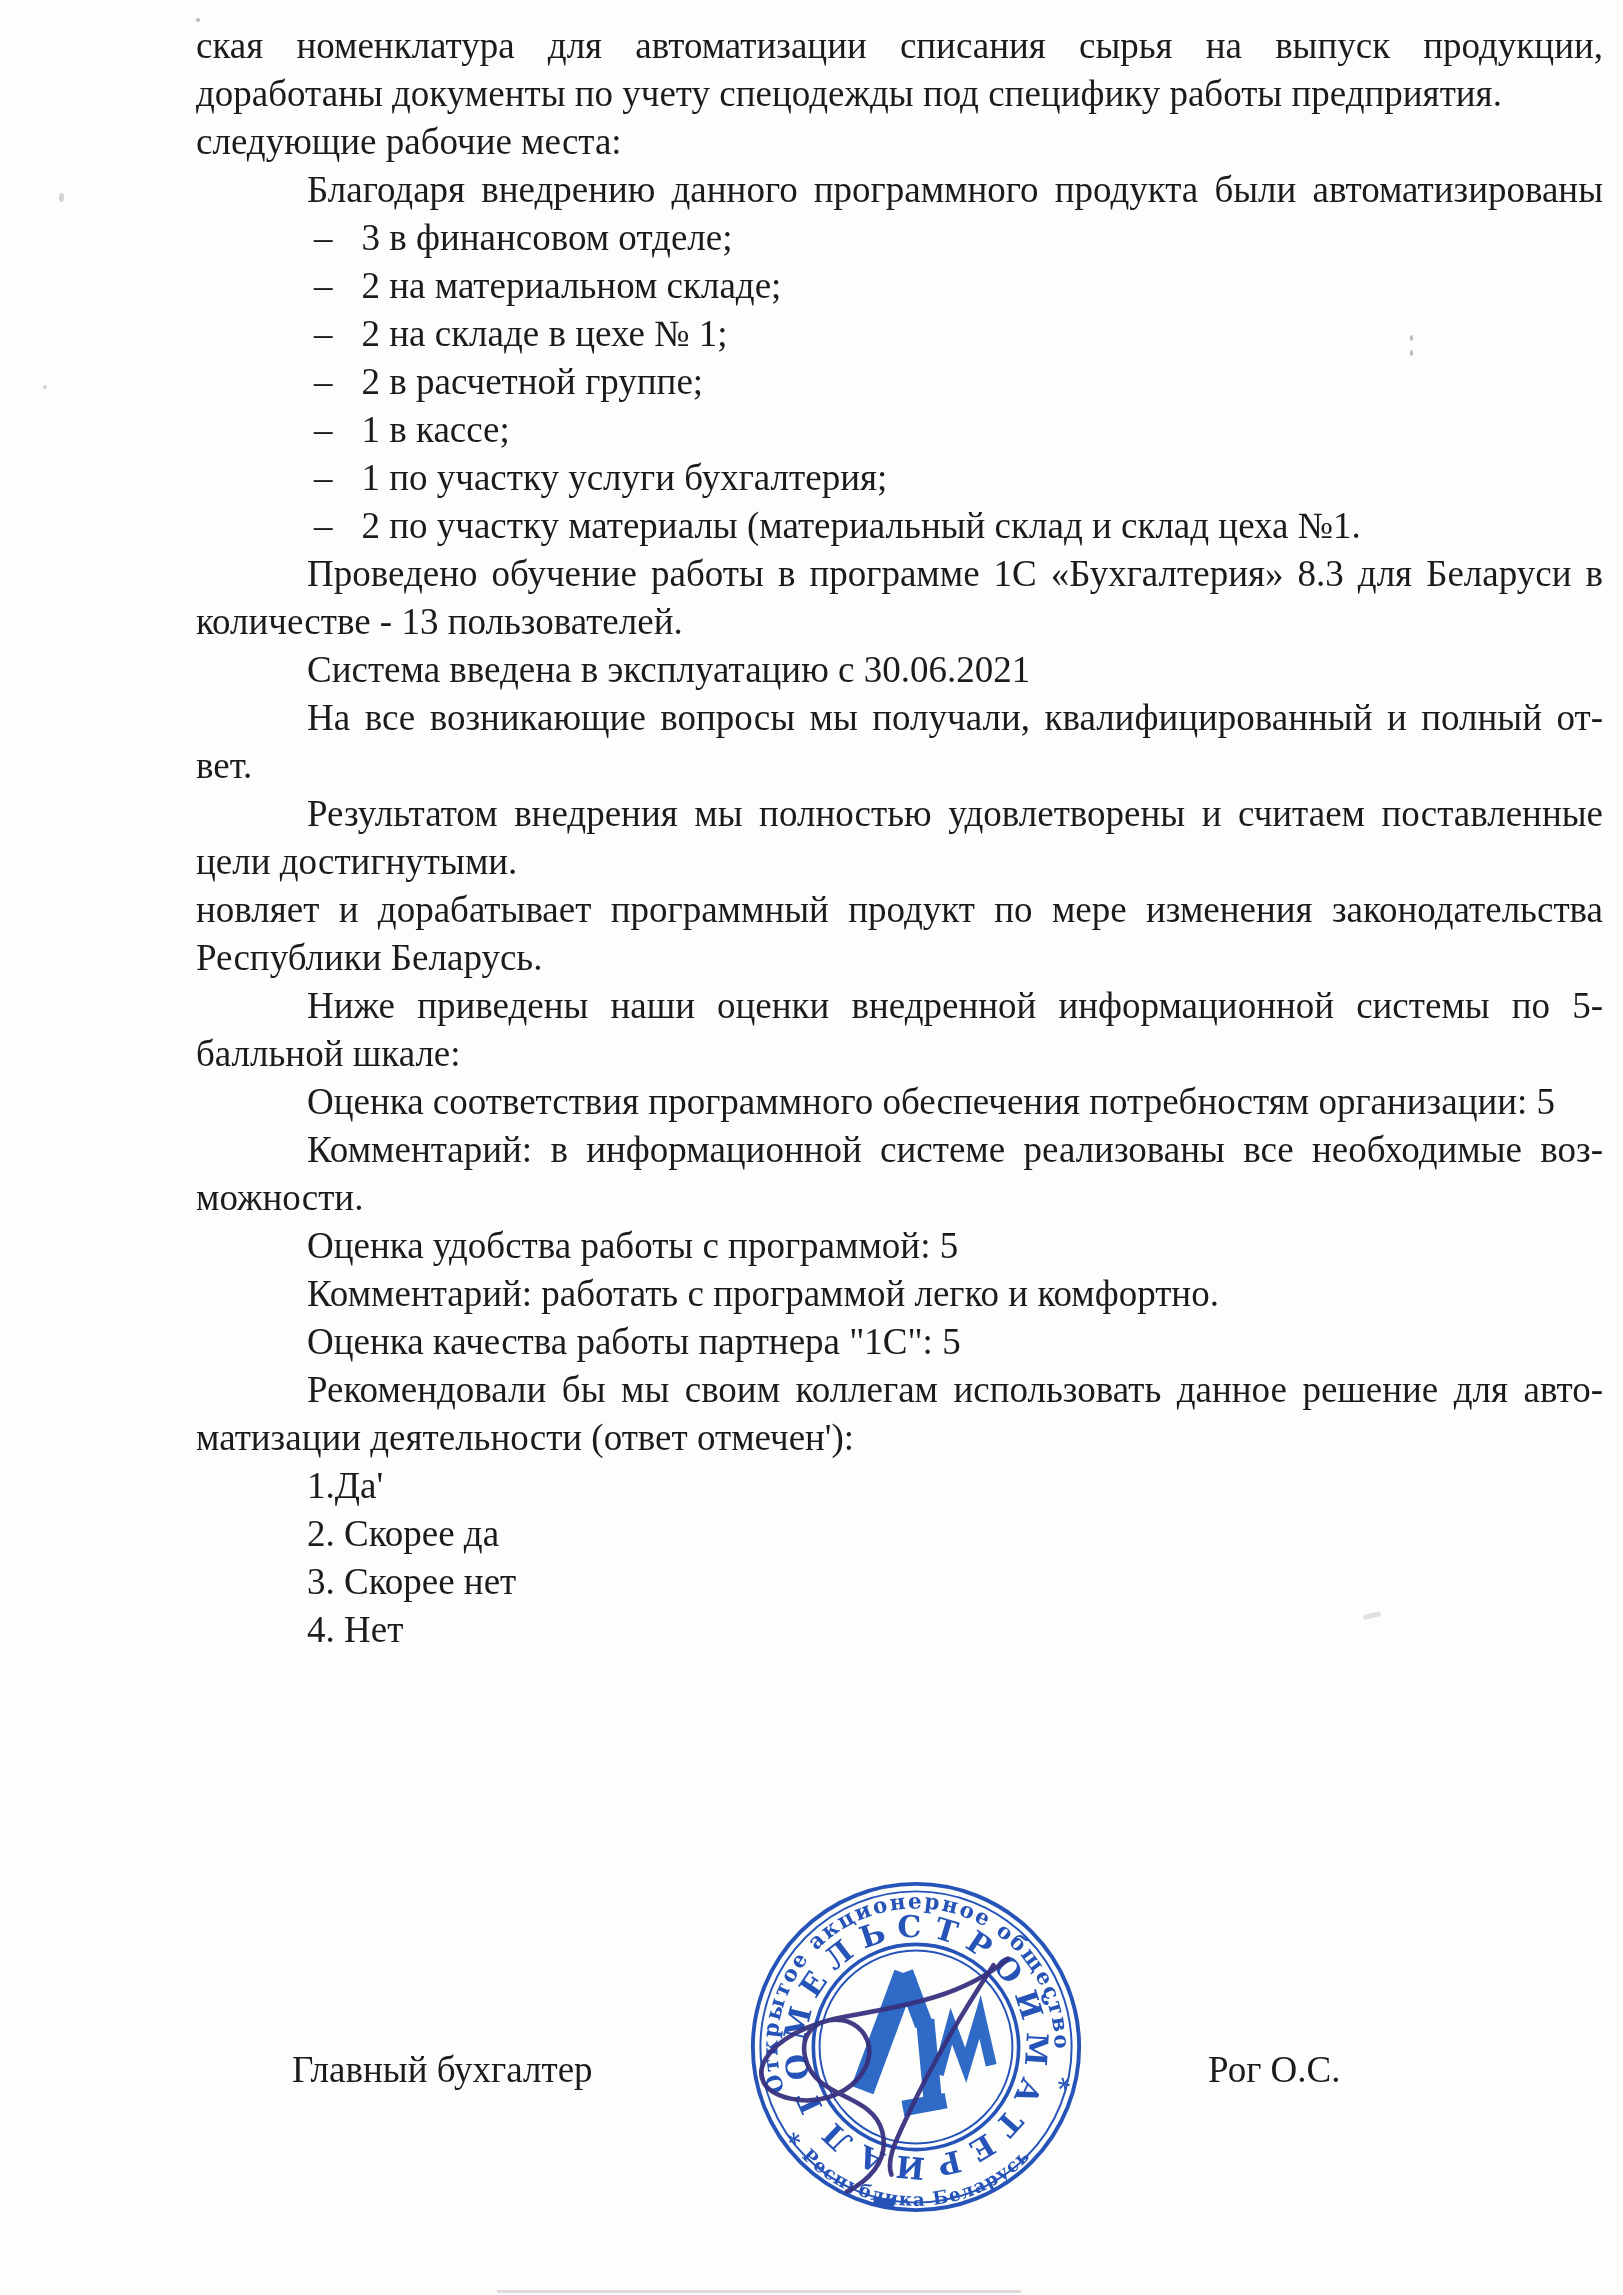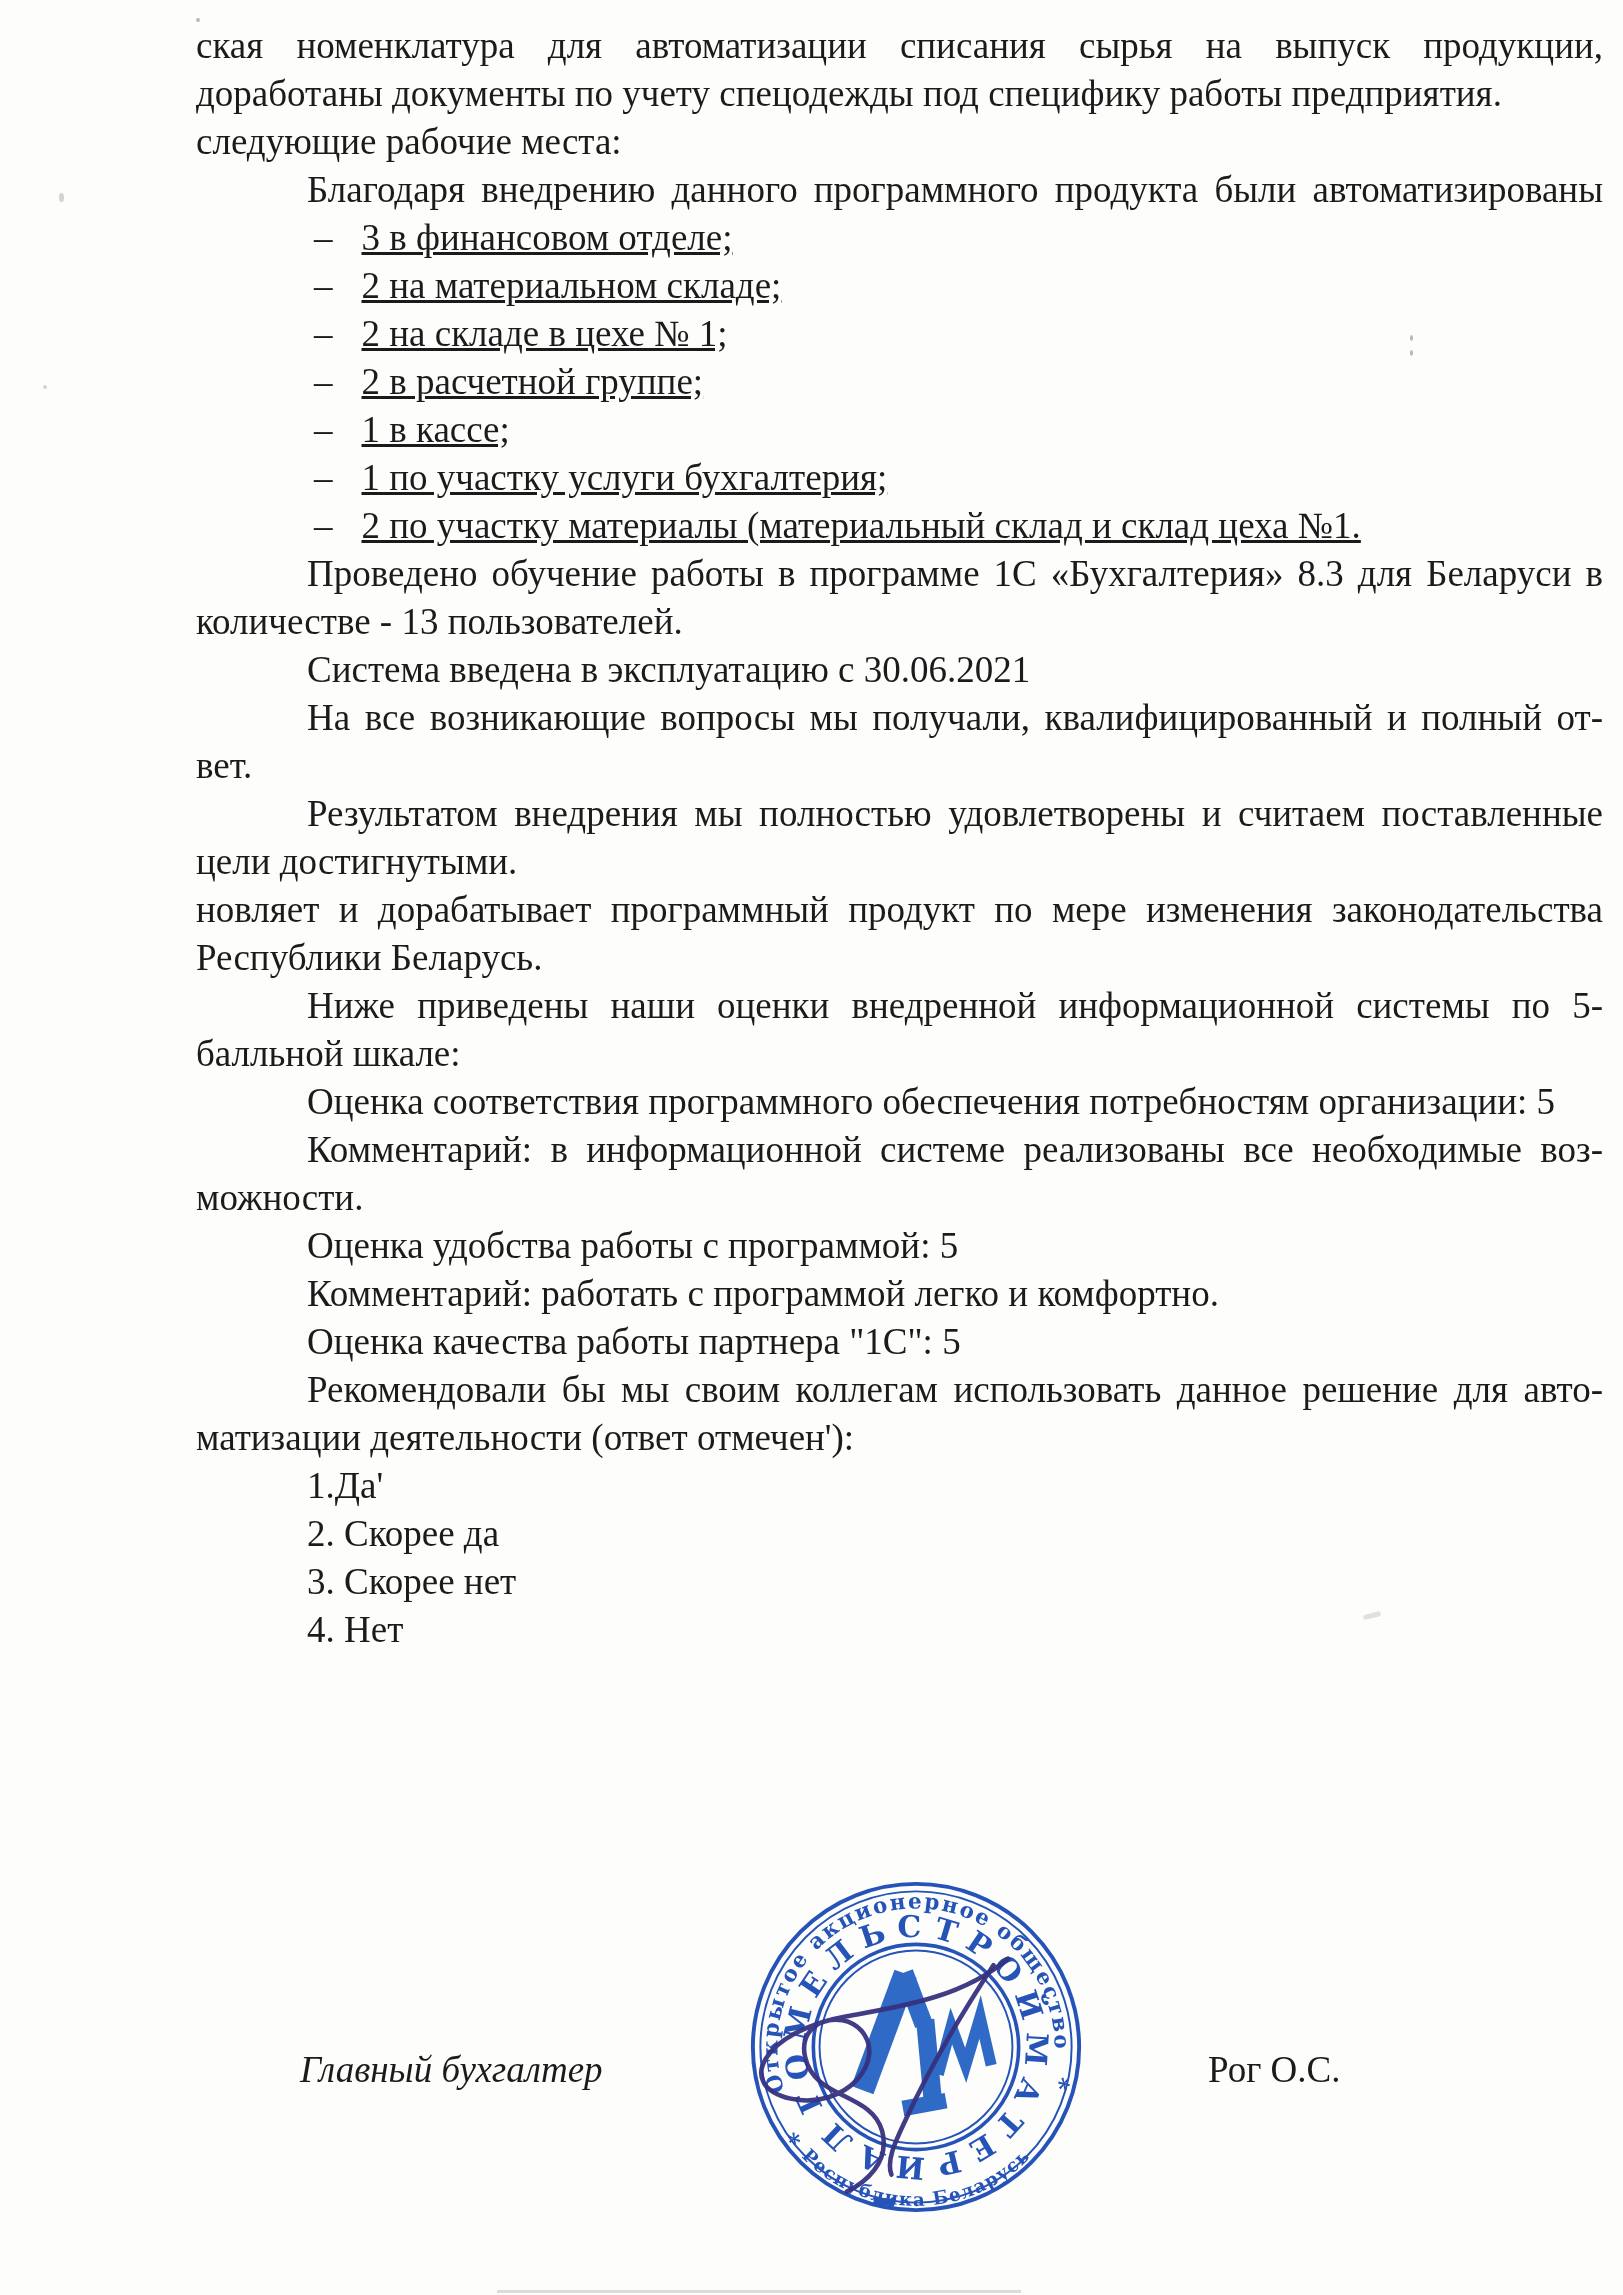--- a/index.html
+++ b/index.html
@@ -30,30 +30,30 @@
     height:48px;
     white-space:nowrap;
     text-align:left;
   }
   .line.justify{
     white-space:normal;
     text-align:justify;
     text-align-last:justify;
   }
   .line.indent{padding-left:111px;}
-  .line.list{padding-left:118px;text-decoration:underline;}
+  .line.list{padding-left:118px;}
   .line.option{padding-left:111px;}
   .dash{display:inline-block;margin-right:29px;}
   .sig-row span{
     position:absolute;
     font-size:37px;
     line-height:48px;
     white-space:nowrap;
   }
-  .sig-role{left:300px;top:2046px;font-style:italic;}
+  .sig-role{left:292px;top:2046px;}
   .sig-name{left:1208px;top:2046px;}
   .stamp-svg{position:absolute;left:746px;top:1877px;}
   .signature-svg{position:absolute;left:720px;top:1918px;}
   .st-ring{fill:none;stroke:var(--stamp);}
   .st-text{fill:var(--stamp);font-family:"DejaVu Serif","Liberation Serif",serif;font-weight:bold;}
   .st-top{font-size:33px;letter-spacing:3px;}
   .st-bottom{font-size:28px;letter-spacing:2px;}
   .st-inner{font-size:46px;letter-spacing:16px;}
   .st-star{font-size:38px;}
   .logo-stroke{fill:none;stroke:var(--logo);}

